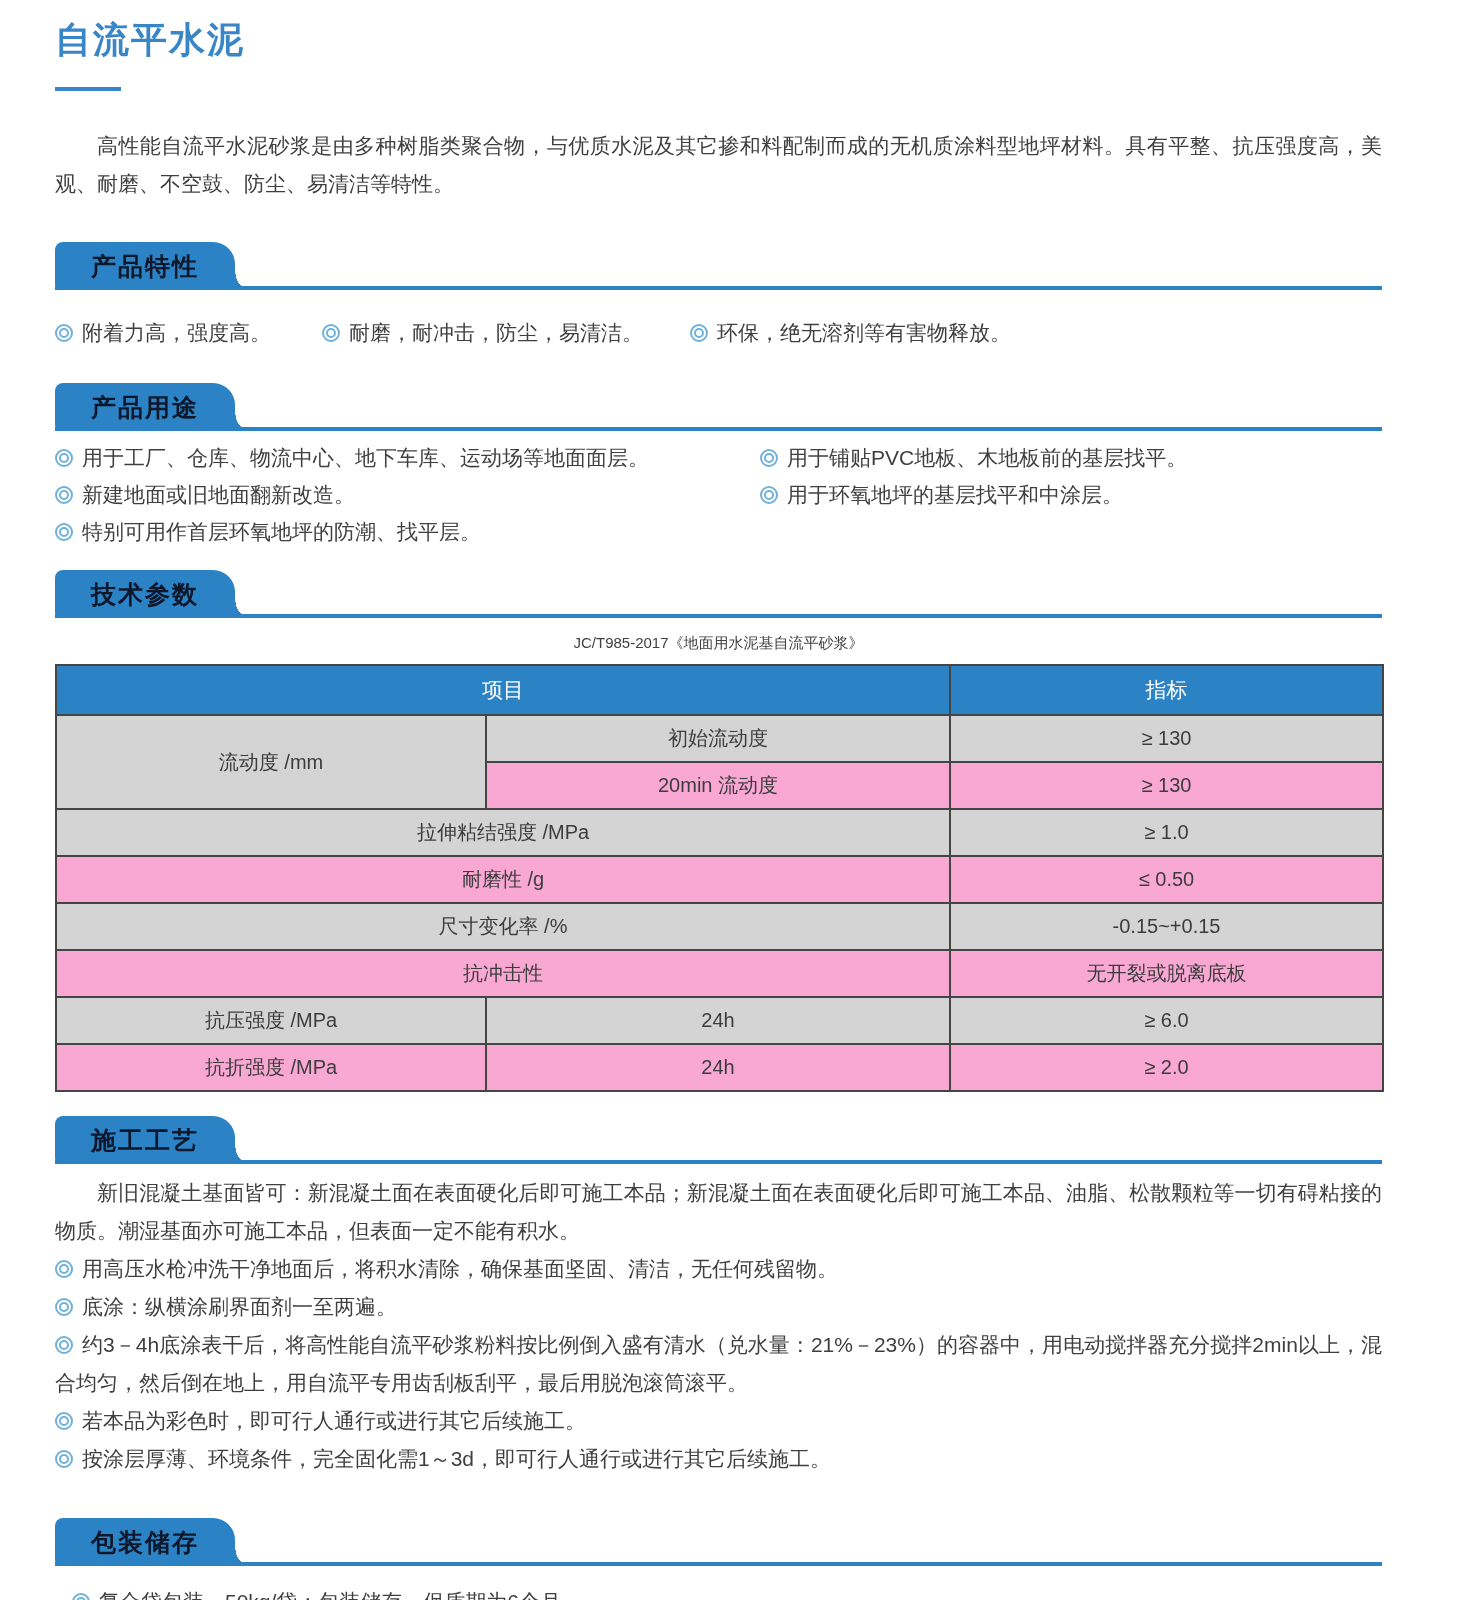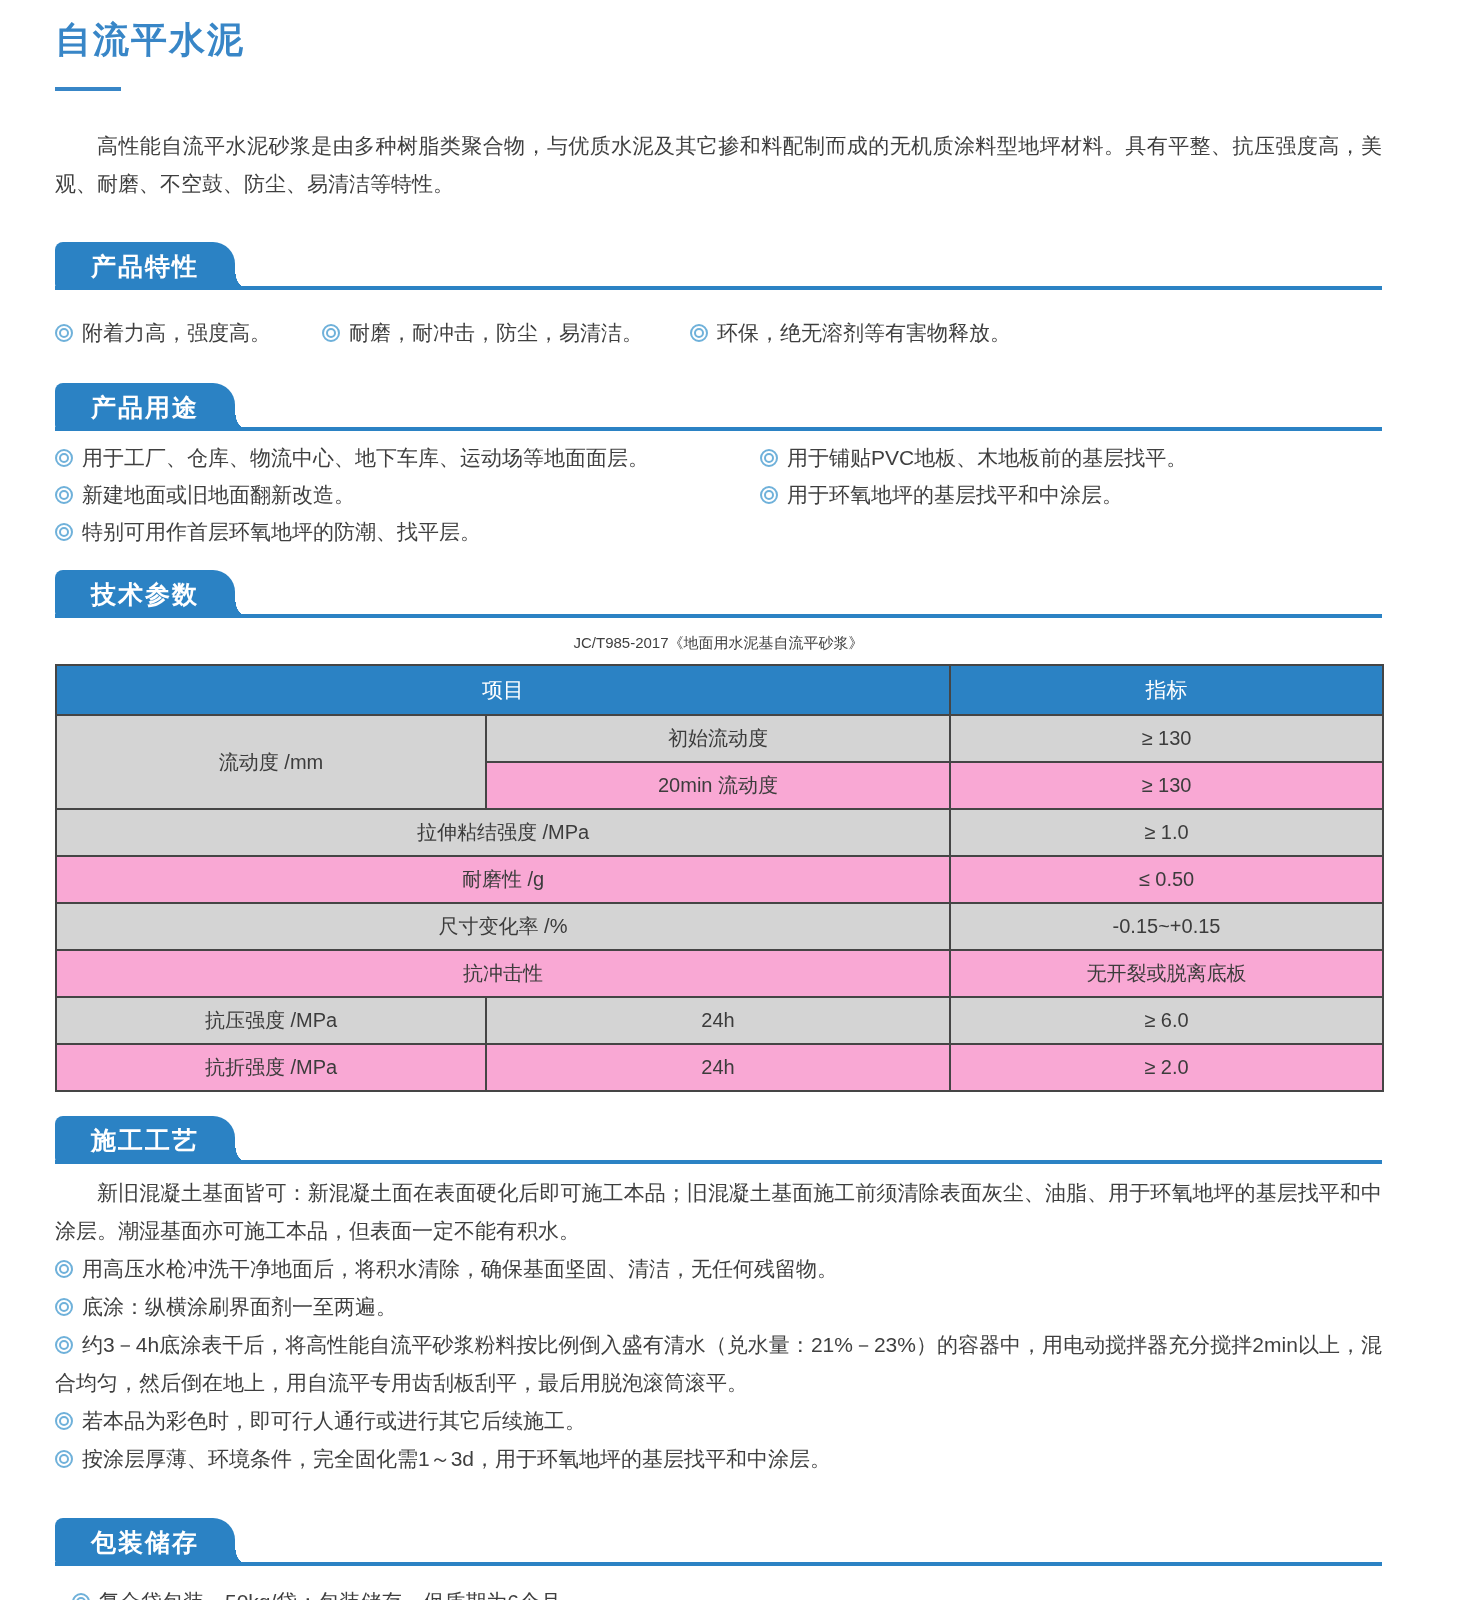--- a/index.html
+++ b/index.html
@@ -23,21 +23,21 @@
     text-indent:2em;text-align:justify;
   }
 
   
   .sec-head{position:relative;height:48px;}
   .sec-rule{position:absolute;left:0;right:0;bottom:0;height:4px;background:#2b82c4;}
   .sec-tab{
     position:absolute;left:0;bottom:0;width:180px;height:48px;
     background:#2b82c4;border-radius:8px 22px 0 6px;
     display:flex;align-items:center;justify-content:center;
-    color:#ffffff;font-size:25px;font-weight:bold;letter-spacing:2px;
+    color:#0f172a;font-size:25px;font-weight:bold;letter-spacing:2px;
   }
   .tab-fillet{
     position:absolute;right:-16px;bottom:0;width:16px;height:16px;
     background:radial-gradient(circle at 100% 0, transparent 0 15px, #2b82c4 15.5px);
   }
 
   
   .bi{
     display:inline-block;width:18px;height:18px;box-sizing:border-box;
     border:2px solid #6fb1da;border-radius:50%;
@@ -198,26 +198,26 @@
 
   <section class="sec-process">
     <div class="sec-head">
       <div class="sec-rule"></div>
       <div class="sec-tab">
         <span>施工工艺</span>
         <span class="tab-fillet"></span>
       </div>
     </div>
     <div class="process-body">
-      <p class="process-intro">新旧混凝土基面皆可：新混凝土面在表面硬化后即可施工本品；旧混凝土基面施工前须清除表面灰尘、油脂、用于环氧地坪的基层找平和中涂层。潮湿基面亦可施工本品，但表面一定不能有积水。</p>
+      <p class="process-intro">新旧混凝土基面皆可：新混凝土面在表面硬化后即可施工本品；新混凝土面在表面硬化后即可施工本品、油脂、松散颗粒等一切有碍粘接的物质。潮湿基面亦可施工本品，但表面一定不能有积水。</p>
       <p><span class="bi"></span><span>用高压水枪冲洗干净地面后，将积水清除，确保基面坚固、清洁，无任何残留物。</span></p>
       <p><span class="bi"></span><span>底涂：纵横涂刷界面剂一至两遍。</span></p>
       <p><span class="bi"></span><span>约3－4h底涂表干后，将高性能自流平砂浆粉料按比例倒入盛有清水（兑水量：21%－23%）的容器中，用电动搅拌器充分搅拌2min以上，混合均匀，然后倒在地上，用自流平专用齿刮板刮平，最后用脱泡滚筒滚平。</span></p>
       <p><span class="bi"></span><span>若本品为彩色时，即可行人通行或进行其它后续施工。</span></p>
-      <p><span class="bi"></span><span>按涂层厚薄、环境条件，完全固化需1～3d，用于环氧地坪的基层找平和中涂层。</span></p>
+      <p><span class="bi"></span><span>按涂层厚薄、环境条件，完全固化需1～3d，即可行人通行或进行其它后续施工。</span></p>
     </div>
   </section>
 
   <section class="sec-pack">
     <div class="sec-head">
       <div class="sec-rule"></div>
       <div class="sec-tab">
         <span>包装储存</span>
         <span class="tab-fillet"></span>
       </div>

